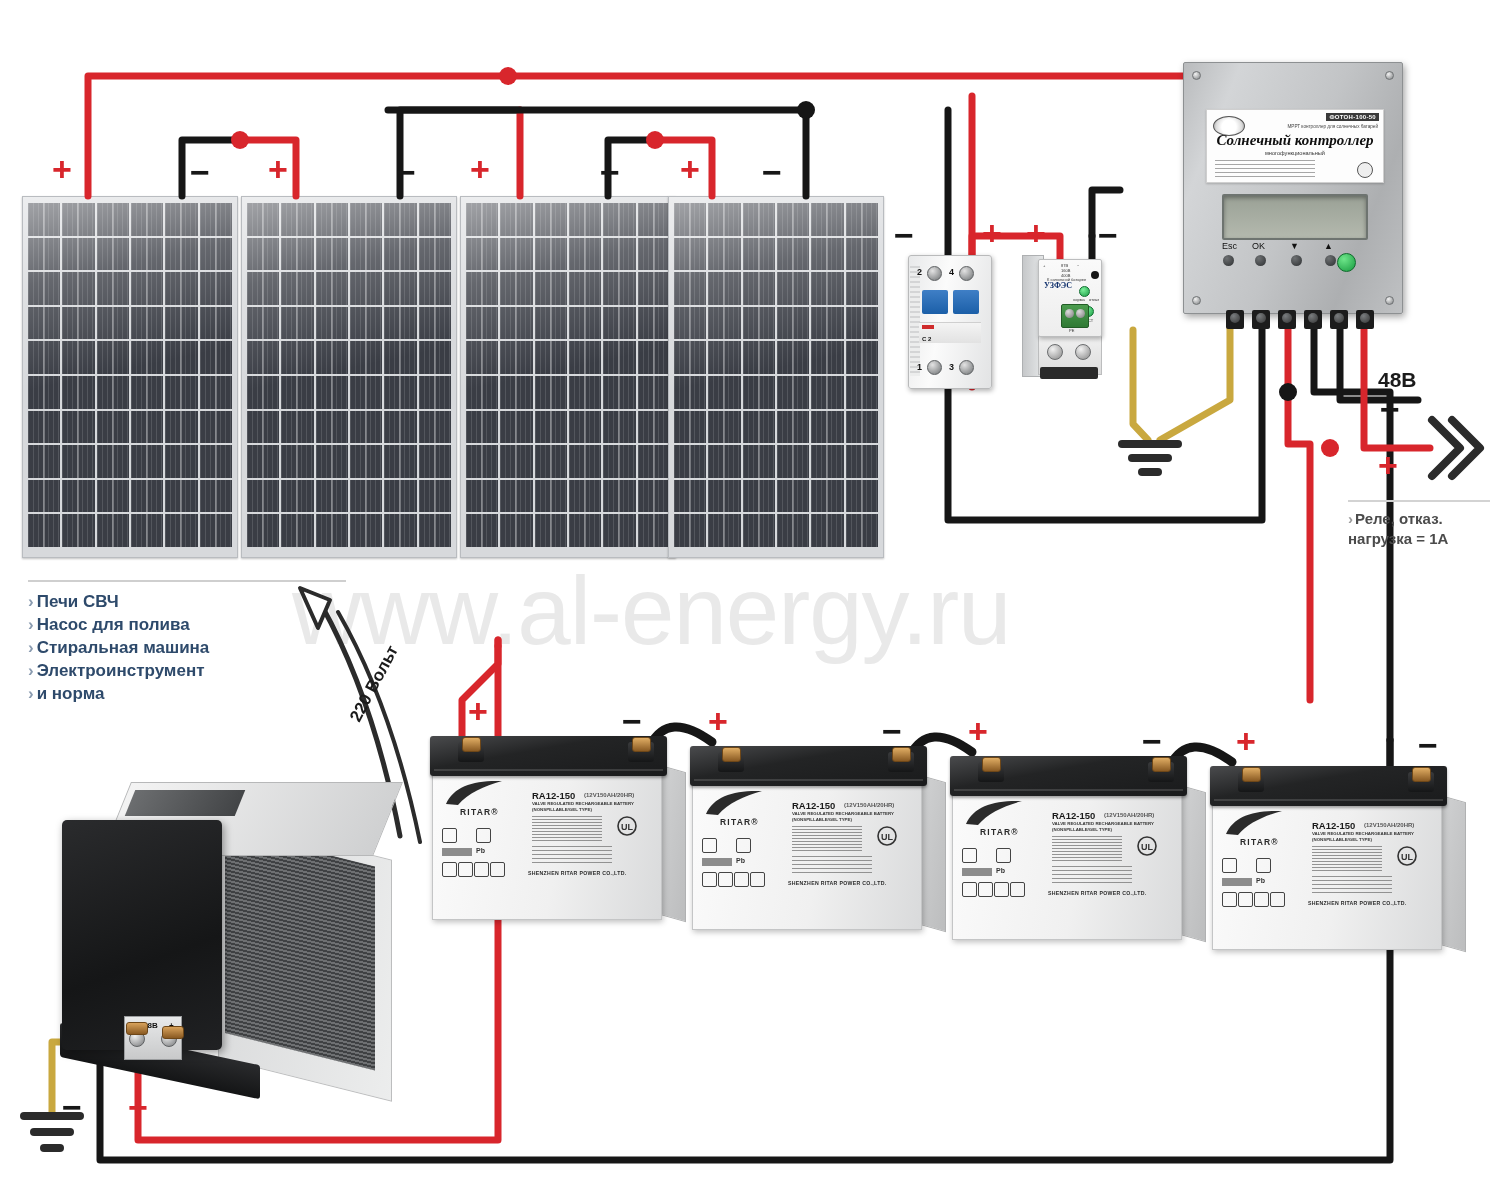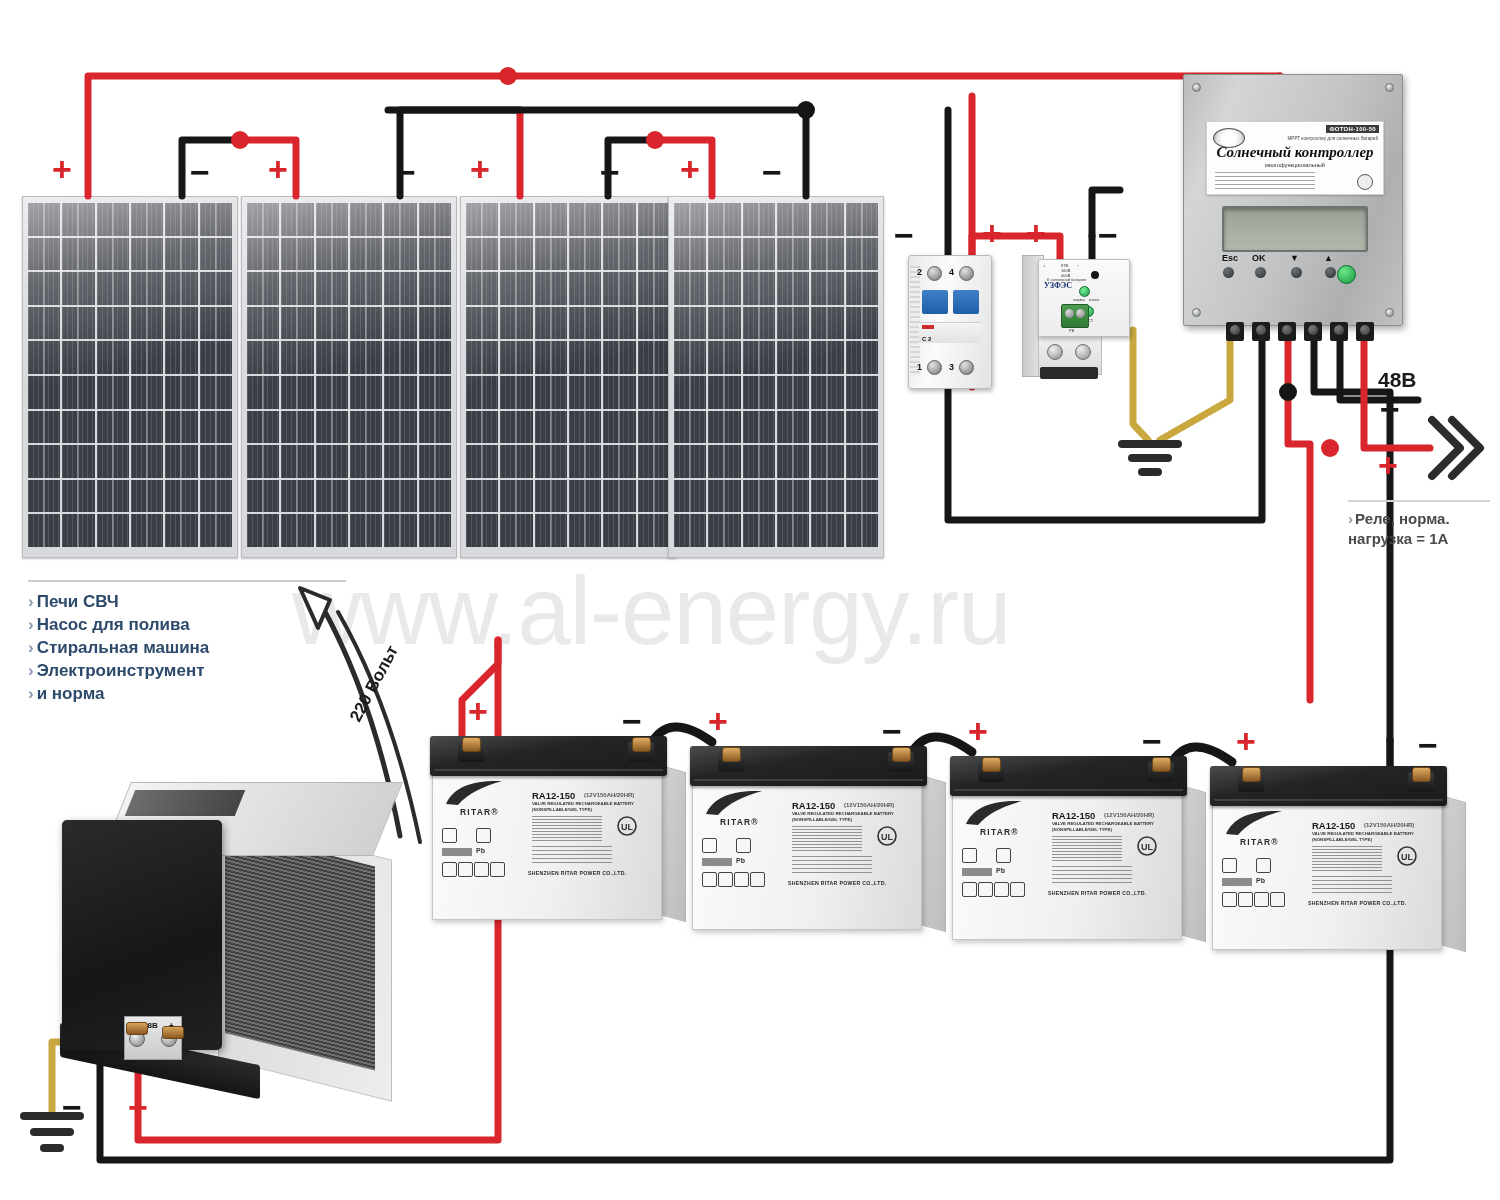--- a/index.html
+++ b/index.html
@@ -56,21 +56,21 @@
   #relay-note .rule{height:2px;background:#d3d3d3;width:142px;margin-bottom:7px;}
   #relay-note .t{font-size:15px;font-weight:bold;color:#4b4b4b;line-height:20px;}
   #relay-note .chev{color:#9a9a9a;margin-right:2px;}
 
   #v48{left:1378px;top:368px;font-size:21px;font-weight:bold;color:#1b1b1b;z-index:6;}
 
   #v220{left:346px;top:716px;z-index:6;font-size:17px;font-weight:bold;color:#1b1b1b;
         transform:rotate(-62deg);transform-origin:left top;white-space:nowrap;}
 
   
-  #controller{left:1183px;top:74px;width:218px;height:250px;z-index:5;
+  #controller{left:1183px;top:62px;width:218px;height:250px;z-index:5;
     background:linear-gradient(112deg,#b9bbbd 0%,#d3d5d7 18%,#c2c4c6 52%,#adafb1 78%,#bfc1c3 100%);
     border:1px solid #8d9092;border-radius:2px;box-shadow:2px 3px 7px rgba(0,0,0,.35);}
   #controller .scr{position:absolute;width:7px;height:7px;border-radius:50%;
     background:radial-gradient(circle at 35% 30%,#f2f2f2,#7e8183);border:1px solid #6f7274;}
   #ctl-label{position:absolute;left:22px;top:46px;width:176px;height:72px;background:#fdfdfd;
     border:1px solid #cfcfcf;box-shadow:0 1px 2px rgba(0,0,0,.2);}
   #ctl-label .model{position:absolute;right:4px;top:3px;font-size:6px;font-weight:bold;color:#fff;
     background:#3a3a3a;padding:1px 3px;letter-spacing:.3px;}
   #ctl-label .sub{position:absolute;right:5px;top:14px;font-size:4.6px;color:#444;}
   #ctl-label .big{position:absolute;left:0;right:0;top:22px;text-align:center;font-size:15px;
@@ -80,21 +80,21 @@
     background:radial-gradient(circle at 50% 55%,#fff 40%,#ddd 70%,#888 100%);border-radius:50%;
     border:1px solid #555;}
   #ctl-label .specs{position:absolute;left:8px;top:50px;width:100px;height:20px;
     background:repeating-linear-gradient(180deg,#8a8a8a 0 1px,rgba(0,0,0,0) 1px 4px);opacity:.75;}
   #ctl-label .ce{position:absolute;right:10px;bottom:4px;width:14px;height:14px;border-radius:50%;
     border:1px solid #555;background:#eee;}
   #ctl-screen{position:absolute;left:38px;top:131px;width:142px;height:42px;
     background:linear-gradient(180deg,#9aa196,#b4b9ae);border:2px solid #6e7470;border-radius:2px;
     box-shadow:inset 0 2px 4px rgba(0,0,0,.35);}
   #ctl-btnrow{position:absolute;left:38px;top:178px;width:150px;height:12px;}
-  #ctl-btnrow span{position:absolute;font-size:9px;font-weight:bold;color:#111;}
+  #ctl-btnrow span{position:absolute;font-size:9px;font-weight:normal;color:#111;}
   #ctl-dots{position:absolute;left:38px;top:192px;width:150px;height:14px;}
   #ctl-dots i{position:absolute;width:11px;height:11px;border-radius:50%;
     background:radial-gradient(circle at 35% 30%,#6e7173,#2c2e30);}
   #ctl-green{position:absolute;left:153px;top:190px;width:17px;height:17px;border-radius:50%;
     background:radial-gradient(circle at 35% 30%,#6ee68a,#179a3f);border:1px solid #0d6b2b;}
   #ctl-term{position:absolute;left:42px;top:247px;width:148px;height:20px;z-index:6;}
   #ctl-term i{position:absolute;top:0;width:18px;height:19px;background:#1c1c1c;border-radius:2px;}
   #ctl-term i::after{content:"";position:absolute;left:4px;top:3px;width:10px;height:10px;
     border-radius:50%;background:radial-gradient(circle at 35% 30%,#7a7d7f,#333);}
 
@@ -114,21 +114,21 @@
   #breaker .plate .c2{position:absolute;left:3px;top:13px;font-size:6px;font-weight:bold;color:#111;}
   #breaker .ribs{position:absolute;left:1px;top:10px;width:10px;height:110px;
     background:repeating-linear-gradient(180deg,#d4d5d6 0 2px,#eceded 2px 5px);}
 
   
   #uzfes{left:1022px;top:255px;width:80px;height:132px;z-index:5;}
   #uzfes .din{position:absolute;left:0;top:0;width:20px;height:120px;
     background:linear-gradient(90deg,#c6c8ca,#e6e8e9);border:1px solid #aeb0b2;}
   #uzfes .body{position:absolute;left:16px;top:4px;width:62px;height:76px;
     background:linear-gradient(180deg,#fafafa,#ededed);border:1px solid #bcbdbe;border-radius:2px;
-    box-shadow:1px 2px 4px rgba(0,0,0,.28);padding-left:28px;}
+    box-shadow:1px 2px 4px rgba(0,0,0,.28);}
   #uzfes .base{position:absolute;left:16px;top:78px;width:62px;height:40px;
     background:linear-gradient(180deg,#f2f2f2,#dcdcdc);border:1px solid #bcbdbe;}
   #uzfes .nm{position:absolute;left:5px;top:21px;font-size:8px;font-weight:bold;color:#0f2f6b;
     font-family:"Liberation Serif",serif;}
   #uzfes .tiny{position:absolute;font-size:4px;color:#333;}
   #uzfes .led{position:absolute;width:9px;height:9px;border-radius:50%;
     background:radial-gradient(circle at 35% 30%,#7bf09a,#1b9c46);border:1px solid #0f6f30;}
   #uzfes .blk{position:absolute;width:8px;height:8px;border-radius:50%;background:#161616;}
   #uzfes .grn{position:absolute;left:22px;top:44px;width:26px;height:22px;
     background:linear-gradient(180deg,#4c9c4f,#2f7a34);border:1px solid #225c26;border-radius:2px;}
@@ -860,17 +860,17 @@
         <li><span class="chev">›</span><span>Насос для полива</span></li>
         <li><span class="chev">›</span><span>Стиральная машина</span></li>
         <li><span class="chev">›</span><span>Электроинструмент</span></li>
         <li><span class="chev">›</span><span>и норма</span></li>
       </ul>
     </div>
   </div>
 
   <div class="abs" id="relay-note">
     <div class="rule"></div>
-    <div class="t"><span class="chev">›</span><span>Реле, норма.</span></div>
+    <div class="t"><span class="chev">›</span><span>Реле, отказ.</span></div>
     <div class="t">нагрузка = 1А</div>
   </div>
 
 </div>
 
 </body></html>

